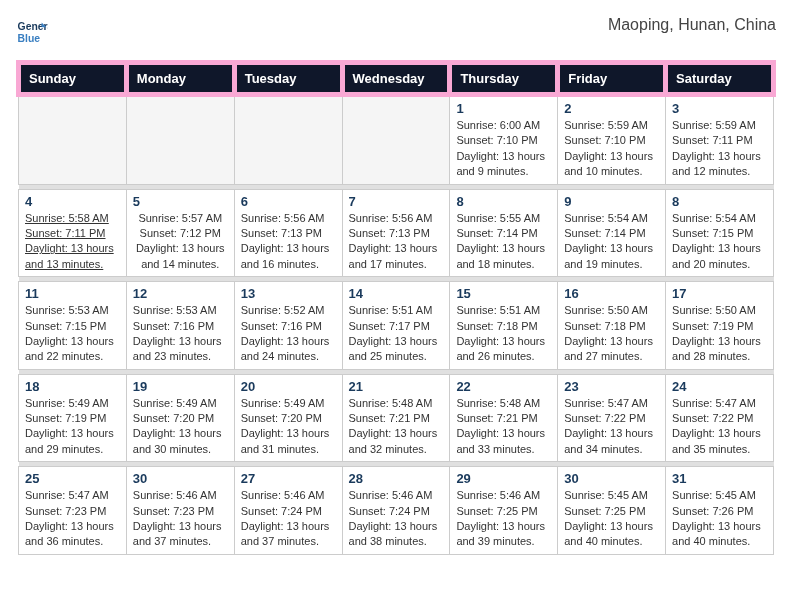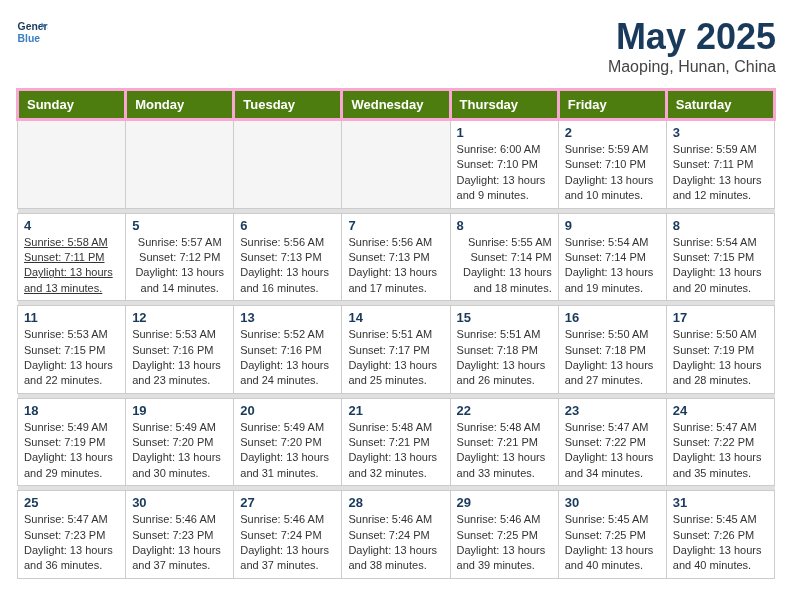--- a/index.html
+++ b/index.html
@@ -35,26 +35,26 @@
     }
     .location {
       font-size: 16px;
       color: #444;
     }
     .calendar {
       width: 100%;
       border-collapse: collapse;
     }
     .calendar th {
-      background: #4d7c0f;
+      background: #0f172a;
       color: #fff;
       text-align: left;
       padding: 6px 8px;
       font-size: 13px;
-      border: 3px solid #f9a8d4;
+      border: 5px solid #f9a8d4;
     }
     .calendar td {
       border: 1px solid #ccc;
       vertical-align: top;
       padding: 4px 6px;
       font-size: 11px;
       width: calc(100% / 7);
       min-height: 80px;
       background: #fff;
     }
@@ -79,21 +79,20 @@
 
 <div class="header-area">
   <div class="logo">
     <svg class="logo-icon" viewBox="0 0 40 40">
       <text x="2" y="18" font-size="13" font-weight="bold" fill="#1a3a5c">General</text>
       <text x="2" y="32" font-size="13" font-weight="bold" fill="#3a7fc1">Blue</text>
       <polygon points="32,8 38,14 32,14" fill="#3a7fc1"></polygon>
     </svg>
   </div>
   <div class="title-area">
-    <div class="month-title">May 2025</div>
     <div class="location">Maoping, Hunan, China</div>
   </div>
 </div>
 
 <table class="calendar">
   <thead>
     <tr>
 
     <th>Sunday</th>
         <th>Monday</th>
@@ -159,21 +158,21 @@
         </td>
         <td>
           <span class="day-number">7</span>
           <div class="day-info" style="white-space: pre-line;">Sunrise: 5:56 AM
 Sunset: 7:13 PM
 Daylight: 13 hours
 and 17 minutes.</div>
         </td>
         <td>
           <span class="day-number">8</span>
-          <div class="day-info" style="white-space: pre-line; text-align: right;">Sunrise: 5:55 AM
+          <div class="day-info" style="white-space: pre-line;">Sunrise: 5:55 AM
 Sunset: 7:14 PM
 Daylight: 13 hours
 and 18 minutes.</div>
         </td>
         <td>
           <span class="day-number">9</span>
           <div class="day-info" style="white-space: pre-line;">Sunrise: 5:54 AM
 Sunset: 7:14 PM
 Daylight: 13 hours
 and 19 minutes.</div>

